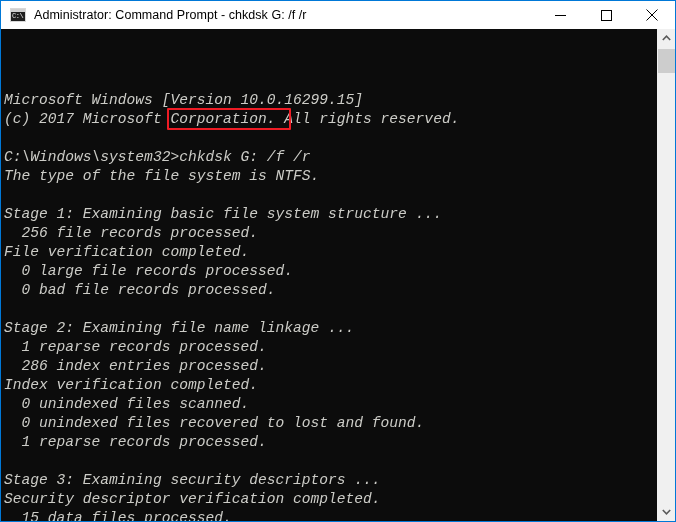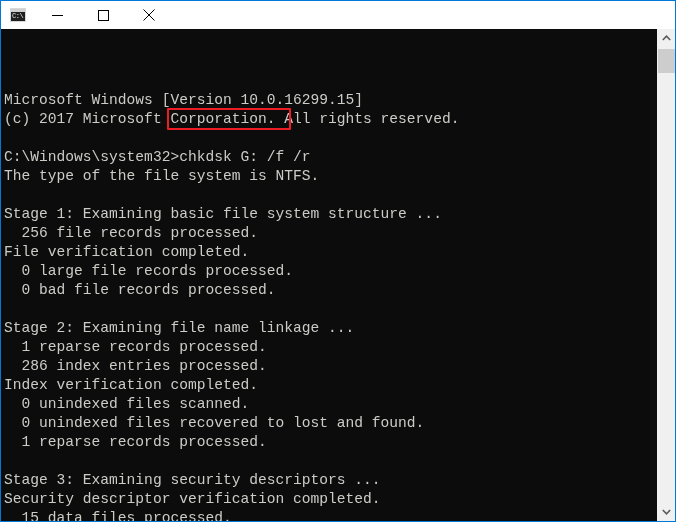--- a/index.html
+++ b/index.html
@@ -100,20 +100,21 @@
     flex: 1 1 auto;
     position: relative;
     padding: 5px 0 0 3px;
     font-family: "Liberation Mono", "DejaVu Sans Mono", monospace;
     font-size: 14.6px;
     line-height: 19px;
     color: #ccccc7;
     white-space: pre;
     letter-spacing: 0px;
     overflow: hidden;
+    font-style: italic;
   }
   .cline {
     height: 19px;
     white-space: pre;
   }
 
   
   #cmd-highlight {
     position: absolute;
     left: 166px;
@@ -163,20 +164,21 @@
 </head>
 <body>
 
 <div id="window" style="border-color: rgb(0, 120, 215);">
 
   <div id="titlebar" style="border-top-color: rgb(0, 120, 215);">
     <div id="app-icon">
       <div class="bar"></div>
       <div class="glyph">C:\</div>
     </div>
+    <div id="title-text">Administrator: Command Prompt - chkdsk  G: /f /r</div>
 
     <div class="winbtn">
       <svg width="11" height="11" viewBox="0 0 11 11" aria-hidden="true">
         <line x1="0" y1="5.5" x2="11" y2="5.5" stroke="#000000" stroke-width="1"></line>
       </svg>
     </div>
     <div class="winbtn">
       <svg width="11" height="11" viewBox="0 0 11 11" aria-hidden="true">
         <rect x="0.5" y="0.5" width="10" height="10" fill="none" stroke="#000000" stroke-width="1"></rect>
       </svg>

